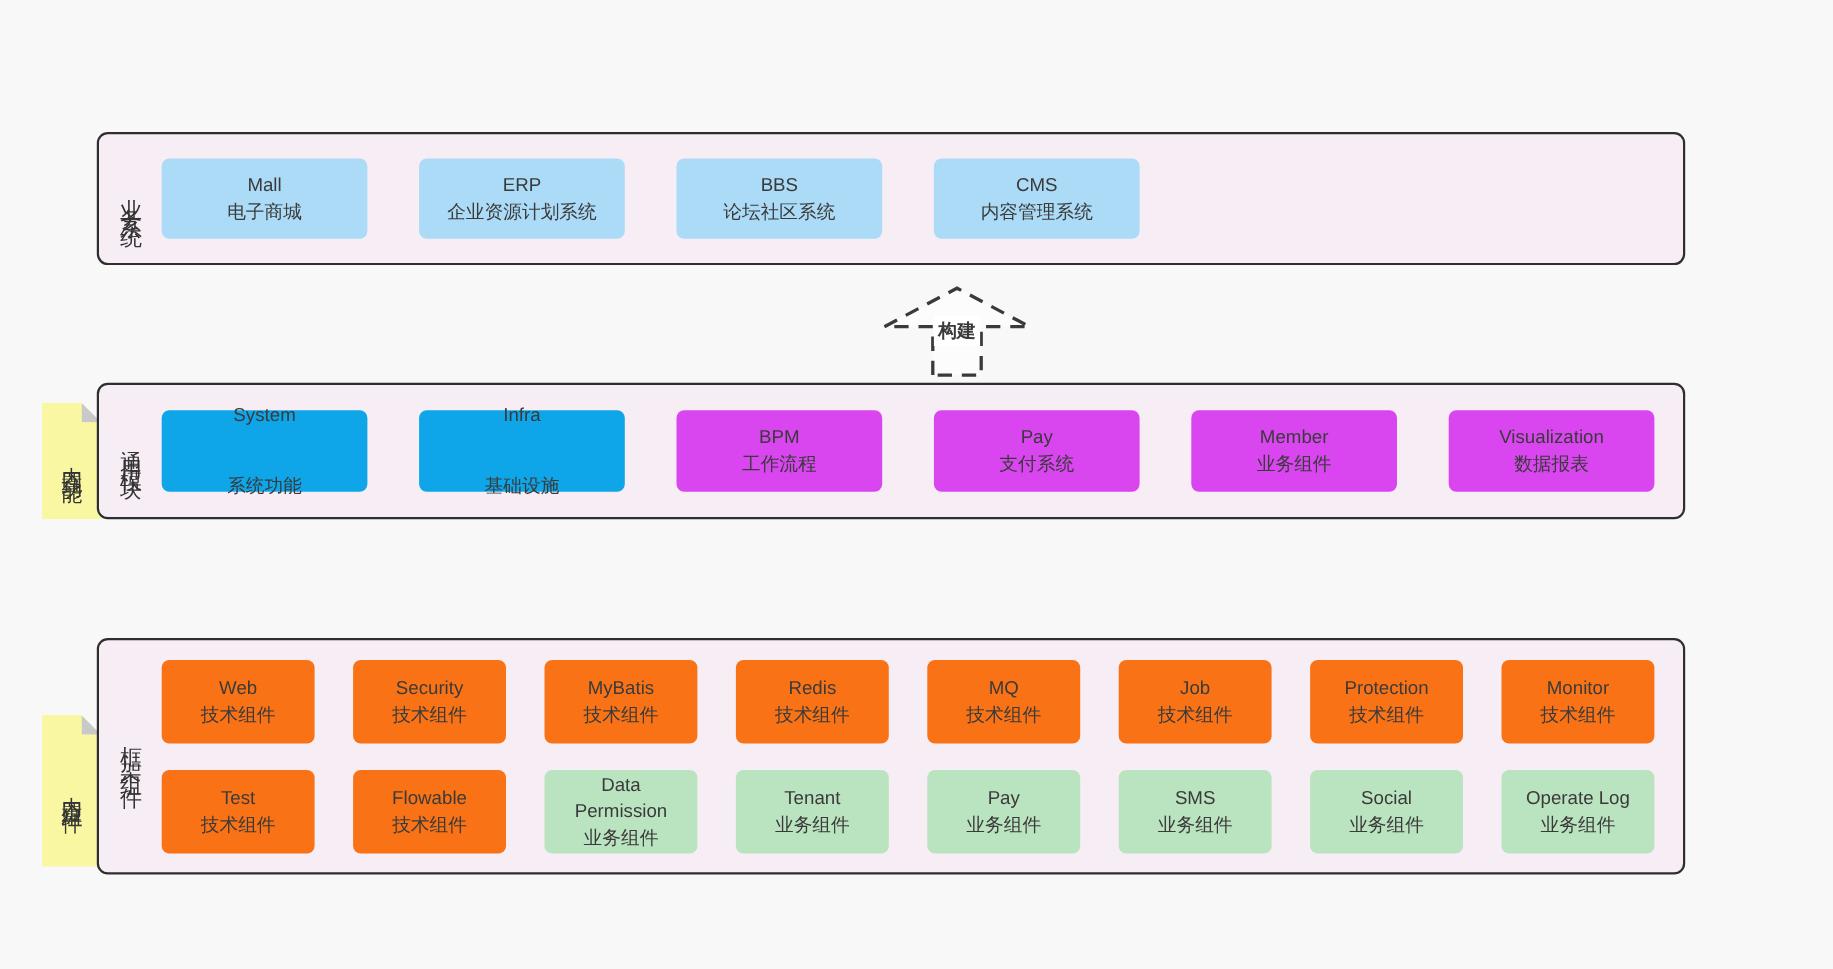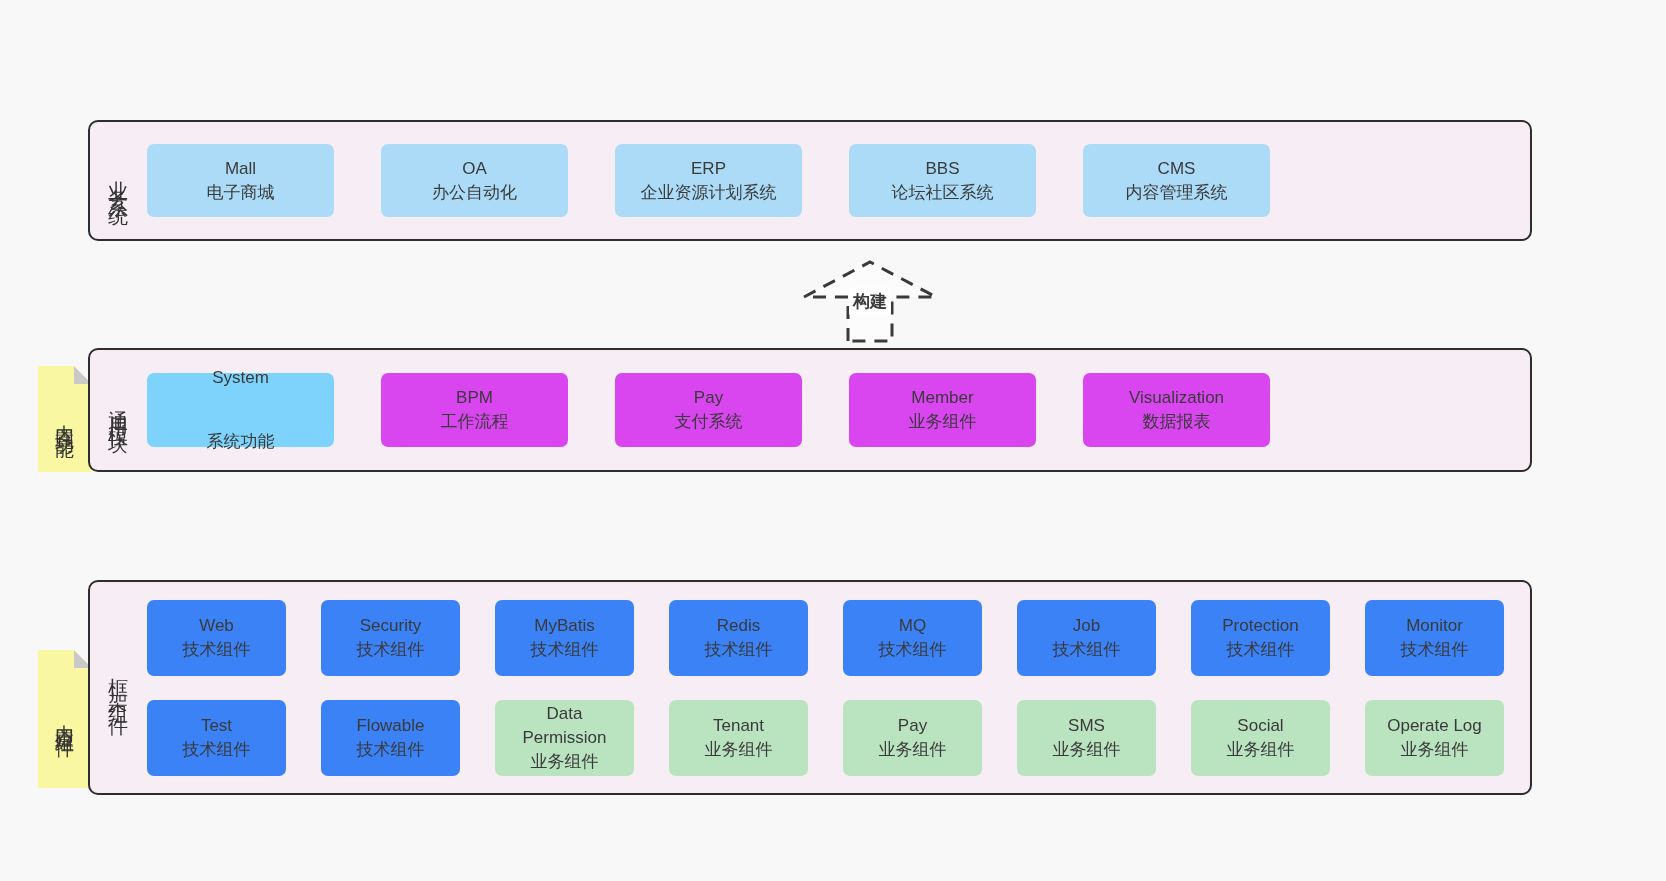--- a/index.html
+++ b/index.html
@@ -54,23 +54,23 @@
     color:#3a3a3a;
     box-sizing:border-box;
     padding:2px 14px;
     flex:none;
   }
   .box-lg{width:187px;height:73px;}
   .panel-2 .box-lg{height:74px;}
   .box-sm{width:139px;height:76px;}
 
   .blue{background:#abdbf6;}
-  .red{background:#7dd3fc;gap:40px;}
+  .red{background:#0ea5e9;gap:40px;}
   .pink{background:#d946ef;}
-  .green-dark{background:#3b82f6;}
+  .green-dark{background:#f97316;}
   .green-light{background:#bae3c0;}
 
   
   .note{
     position:absolute;
     left:38px;width:54px;
     background:#f9f7a1;
     z-index:1;
     clip-path:polygon(0 0, calc(100% - 18px) 0, 100% 18px, 100% 100%, 0 100%);
     display:flex;align-items:center;justify-content:center;
@@ -116,24 +116,20 @@
   <div class="panel panel-1">
     <div class="side-label">
       <span>业务系统</span>
     </div>
     <div class="items">
       <div class="box box-lg blue">
         <div>Mall</div>
         <div>电子商城</div>
       </div>
       <div class="box box-lg blue">
-        <div>OA</div>
-        <div>办公自动化</div>
-      </div>
-      <div class="box box-lg blue">
         <div>ERP</div>
         <div>企业资源计划系统</div>
       </div>
       <div class="box box-lg blue">
         <div>BBS</div>
         <div>论坛社区系统</div>
       </div>
       <div class="box box-lg blue">
         <div>CMS</div>
         <div>内容管理系统</div>
@@ -153,20 +149,24 @@
   </div>
   <div class="panel panel-2">
     <div class="side-label">
       <span>通用模块</span>
     </div>
     <div class="items">
       <div class="box box-lg red">
         <div>System</div>
         <div>系统功能</div>
       </div>
+      <div class="box box-lg red">
+        <div>Infra</div>
+        <div>基础设施</div>
+      </div>
       <div class="box box-lg pink">
         <div>BPM</div>
         <div>工作流程</div>
       </div>
       <div class="box box-lg pink">
         <div>Pay</div>
         <div>支付系统</div>
       </div>
       <div class="box box-lg pink">
         <div>Member</div>

